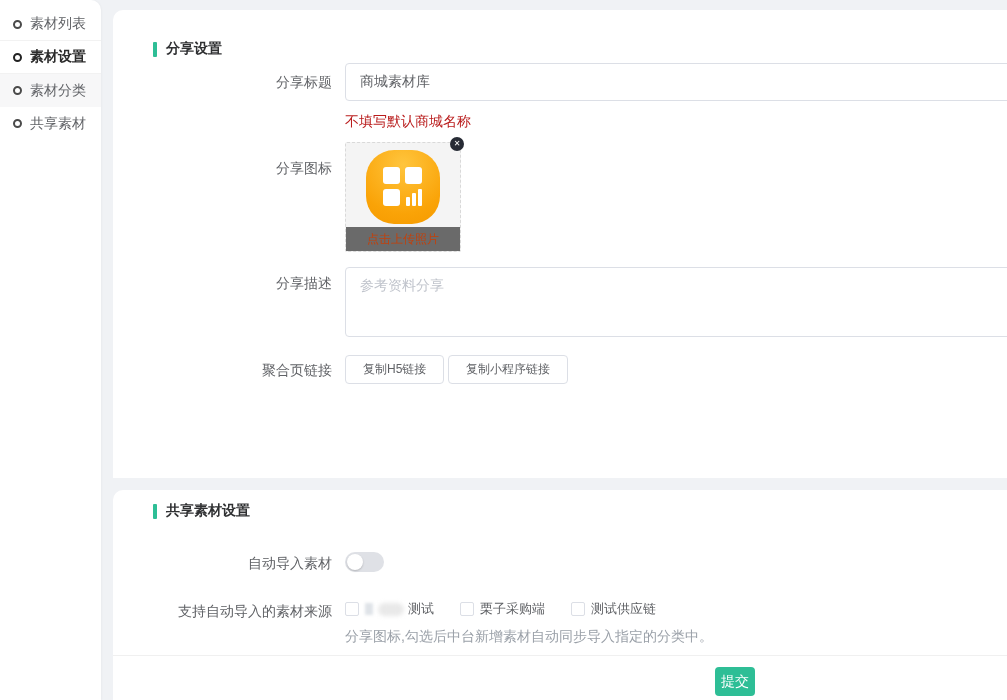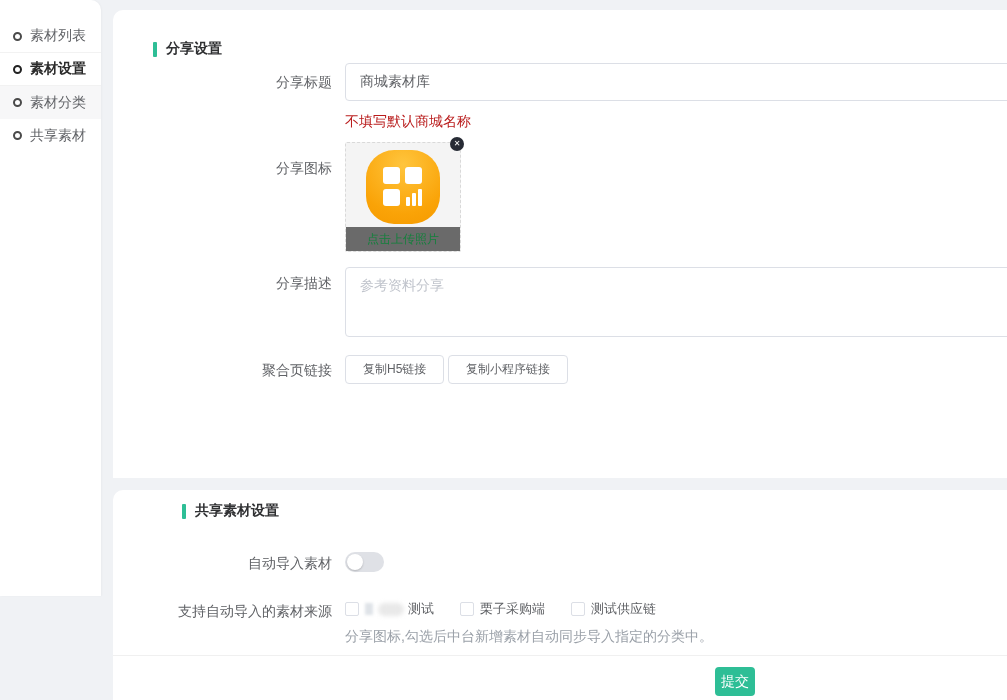--- a/index.html
+++ b/index.html
@@ -7,23 +7,23 @@
   body {
     background:#f0f2f5;
     font-family:"Liberation Sans","DejaVu Sans",sans-serif;
     color:#606266;
     font-size:14px;
     position:relative;
   }
 
   
   .sidebar {
-    position:absolute; left:0; top:0; width:101px; height:596px;
+    position:absolute; left:0; top:0; width:101px; height:700px;
     background:#ffffff; border-radius:0 10px 0 0;
-    padding-top:20px;
+    padding-top:8px;
     box-shadow:1px 0 2px rgba(0,0,0,0.03);
   }
   .side-item {
     height:33px; display:flex; align-items:center; gap:8px;
     padding-left:13px; cursor:pointer; color:#606266;
     border-bottom:1px solid #f2f2f2;
   }
   .side-item:nth-child(3) { background:#f7f7f8; border-bottom:none; }
   .side-item:nth-child(4) { border-bottom:none; }
   .side-item.active { color:#2b2b2b; font-weight:bold; }
@@ -76,21 +76,21 @@
   .app-icon .sq { position:absolute; background:#fff; border-radius:3px; }
   .sq1 { left:17px; top:17px; width:17px; height:17px; }
   .sq2 { left:39px; top:17px; width:17px; height:17px; }
   .sq3 { left:17px; top:39px; width:17px; height:17px; }
   .bar { position:absolute; width:4px; background:#fff; border-radius:1px; bottom:18px; }
   .b1 { left:40px; height:9px; }
   .b2 { left:46px; height:13px; }
   .b3 { left:52px; height:17px; }
   .upload-caption {
     position:absolute; left:0; right:0; bottom:0; height:24px;
-    background:rgba(60,60,60,0.75); color:#15803d; font-size:12px;
+    background:rgba(60,60,60,0.75); color:#c2410c; font-size:12px;
     display:flex; align-items:center; justify-content:center;
   }
 
   .textarea {
     position:absolute; left:232px; top:257px; width:718px; height:70px;
     border:1px solid #dcdfe6; border-radius:4px; background:#fff;
     padding:9px 14px; font-size:14px; color:#606266; outline:none; resize:none;
     font-family:inherit;
   }
   .textarea::placeholder { color:#c0c4cc; }
@@ -192,21 +192,21 @@
   <div class="form-label" style="top:265px;">分享描述</div>
   <textarea class="textarea" placeholder="参考资料分享" style=""></textarea>
 
   <div class="form-label" style="top:352px;">聚合页链接</div>
   <button class="btn-plain" style="left:232px; top:345px;">复制H5链接</button>
   <button class="btn-plain" style="left:335px; top:345px;">复制小程序链接</button>
 </div>
 
 <div class="card card2">
 
-  <div class="section-head" style="top:12px;margin-left:29px;">
+  <div class="section-head" style="top:12px;">
     <span class="section-bar"></span>
     <span class="section-title">共享素材设置</span>
   </div>
 
   <div class="form-label" style="top:65px;">自动导入素材</div>
   <div class="toggle">
     <div class="knob"></div>
   </div>
 
   <div class="form-label" style="top:113px;">支持自动导入的素材来源</div>

